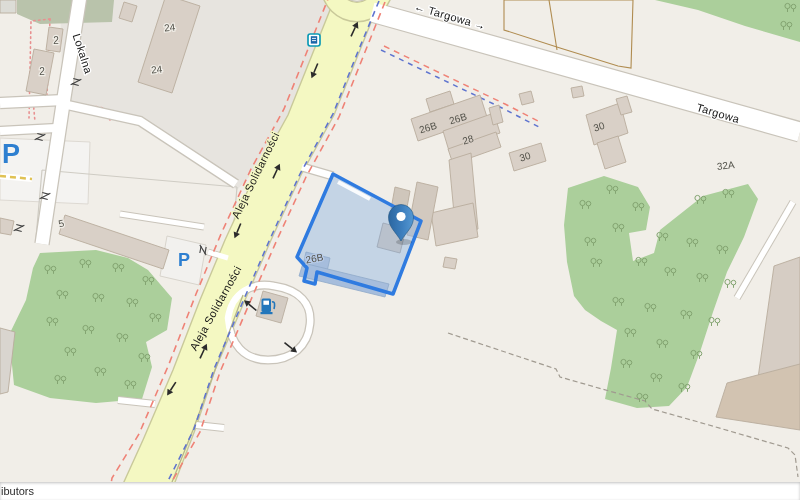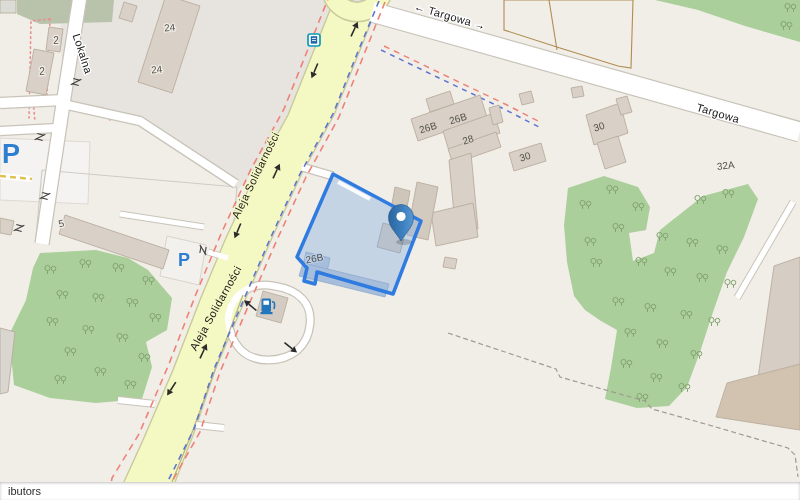--- a/index.html
+++ b/index.html
@@ -1,20 +1,20 @@
 <!DOCTYPE html>
 <html><head>
 <meta charset="utf-8">
 <style>
   html,body{margin:0;padding:0;background:#fff;}
   #stage{position:relative;width:800px;height:500px;overflow:hidden;font-family:"Liberation Sans",sans-serif;}
   #map-canvas{position:absolute;left:0;top:0;width:800px;height:482px;}
   #attribution-bar{position:absolute;left:0;top:482px;width:800px;height:18px;background:#ffffff;
     box-shadow:0 1px 3px rgba(0,0,0,.25) inset;display:flex;align-items:center;}
-  #attribution-bar span{font-size:11px;color:#2b2b2b;margin-left:8px;}
+  #attribution-bar span{font-size:11px;color:#2b2b2b;margin-left:1px;}
   text{font-family:"Liberation Sans",sans-serif;}
   .addr{font-size:10px;fill:#55544c;text-anchor:middle;paint-order:stroke;stroke:#f1eee8;stroke-width:2.4px;}
   .street{font-size:11px;fill:#161616;text-anchor:middle;paint-order:stroke;stroke:#ffffff;stroke-width:2.6px;letter-spacing:.4px;}
   .street-y{stroke:#f4f8c2;}
   .pletter{font-weight:bold;fill:#2e7fd0;text-anchor:middle;}
 </style>
 </head>
 <body>
 
 <div id="stage">

